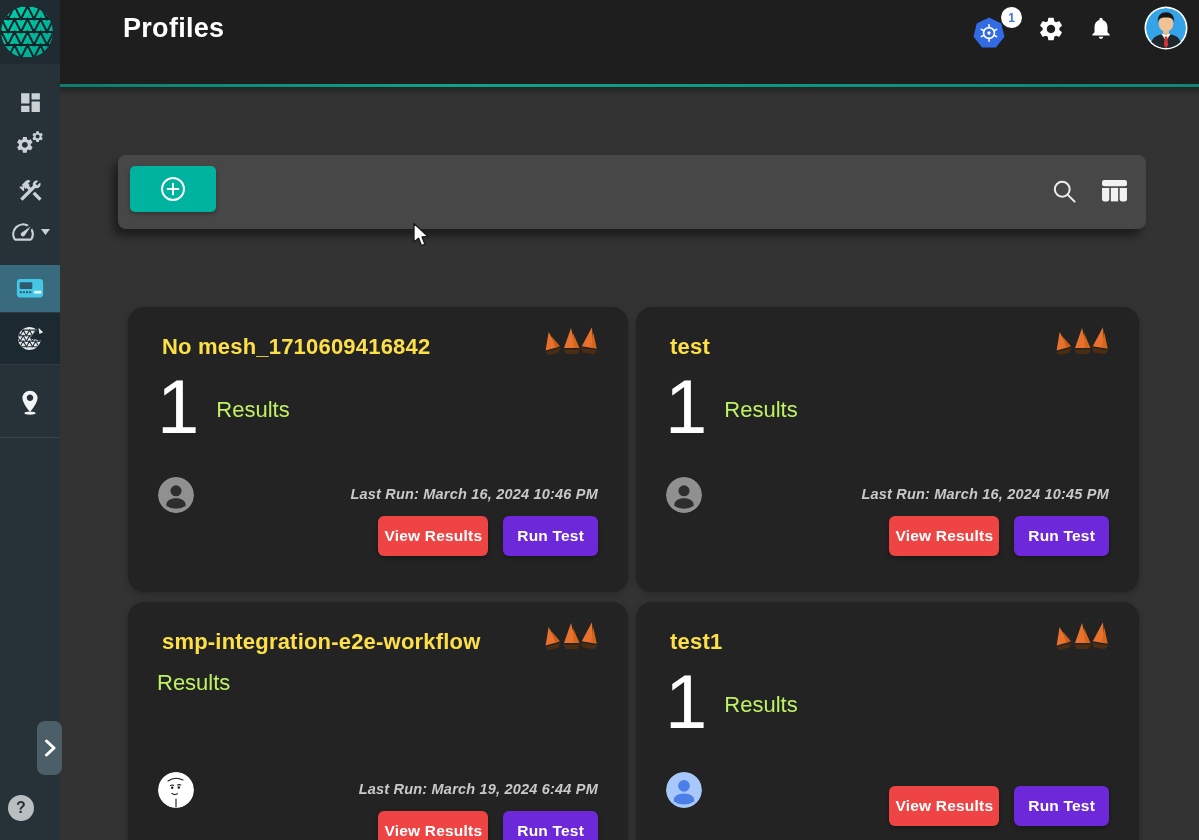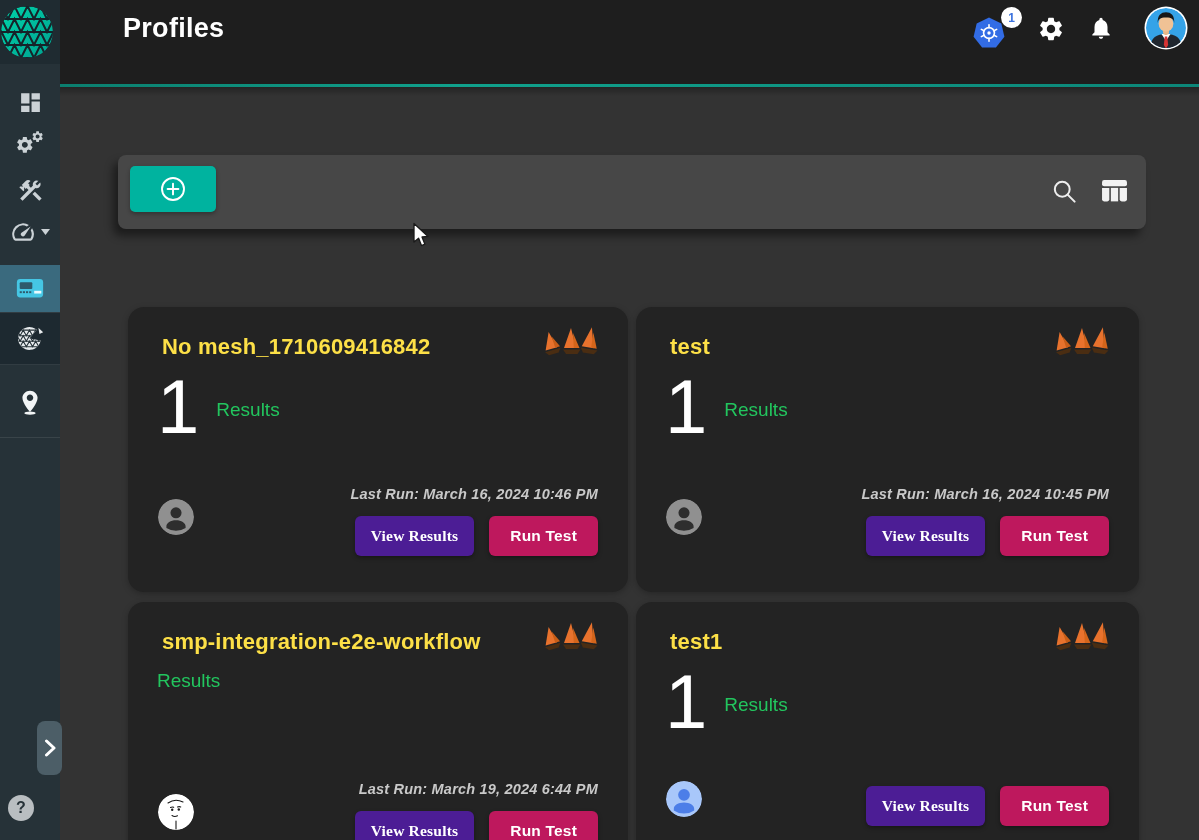--- a/index.html
+++ b/index.html
@@ -117,40 +117,40 @@
   }
   .card-sails { position:absolute; right:26px; top:20px; }
   .results-row {
     position:absolute; left:29px; top:62px; display:flex;
     align-items:center; gap:18px;
   }
   .results-count {
     color:#FFFFFF; font-size:76px; font-weight:200; line-height:1.0;
     letter-spacing:-1px;
   }
-  .results-label { color:#22c55e; font-size:19px; margin-top:6px; }
+  .results-label { color:#bef264; font-size:22px; margin-top:6px; }
   .card-footer {
     position:absolute; left:30px; right:30px; top:170px;
-    display:flex; justify-content:space-between; align-items:center;
+    display:flex; justify-content:space-between; align-items:flex-start;
   }
   .owner-avatar { width:36px; height:36px; border-radius:50%; overflow:hidden; }
   .footer-right { display:flex; flex-direction:column; align-items:flex-end; }
   .last-run {
     color:#C9C9C9; font-size:14.5px; font-style:italic; font-weight:600;
     letter-spacing:0.2px; margin-top:9px;
   }
   .btn-row { display:flex; gap:15px; margin-top:14px; }
   .btn {
     height:40px; border:none; border-radius:6px; color:#FFFFFF;
     font-family:"Liberation Sans", sans-serif;
     font-size:15.5px; font-weight:bold; letter-spacing:0.2px;
     cursor:pointer; box-shadow:0 2px 4px rgba(0,0,0,0.35);
   }
-  .btn-view { background:#4c1d95; padding:0 16px;font-family:Liberation Serif, serif; }
-  .btn-run  { background:#be185d; padding:0 21px; }
+  .btn-view { background:#ef4444; padding:0 6px; }
+  .btn-run  { background:#6d28d9; padding:0 14px; }
 
   
   .cursor { position:absolute; left:412px; top:222px; z-index:50; pointer-events:none; }
 </style>
 </head>
 <body>
 
 <div id="app">
 
   <div class="header">

